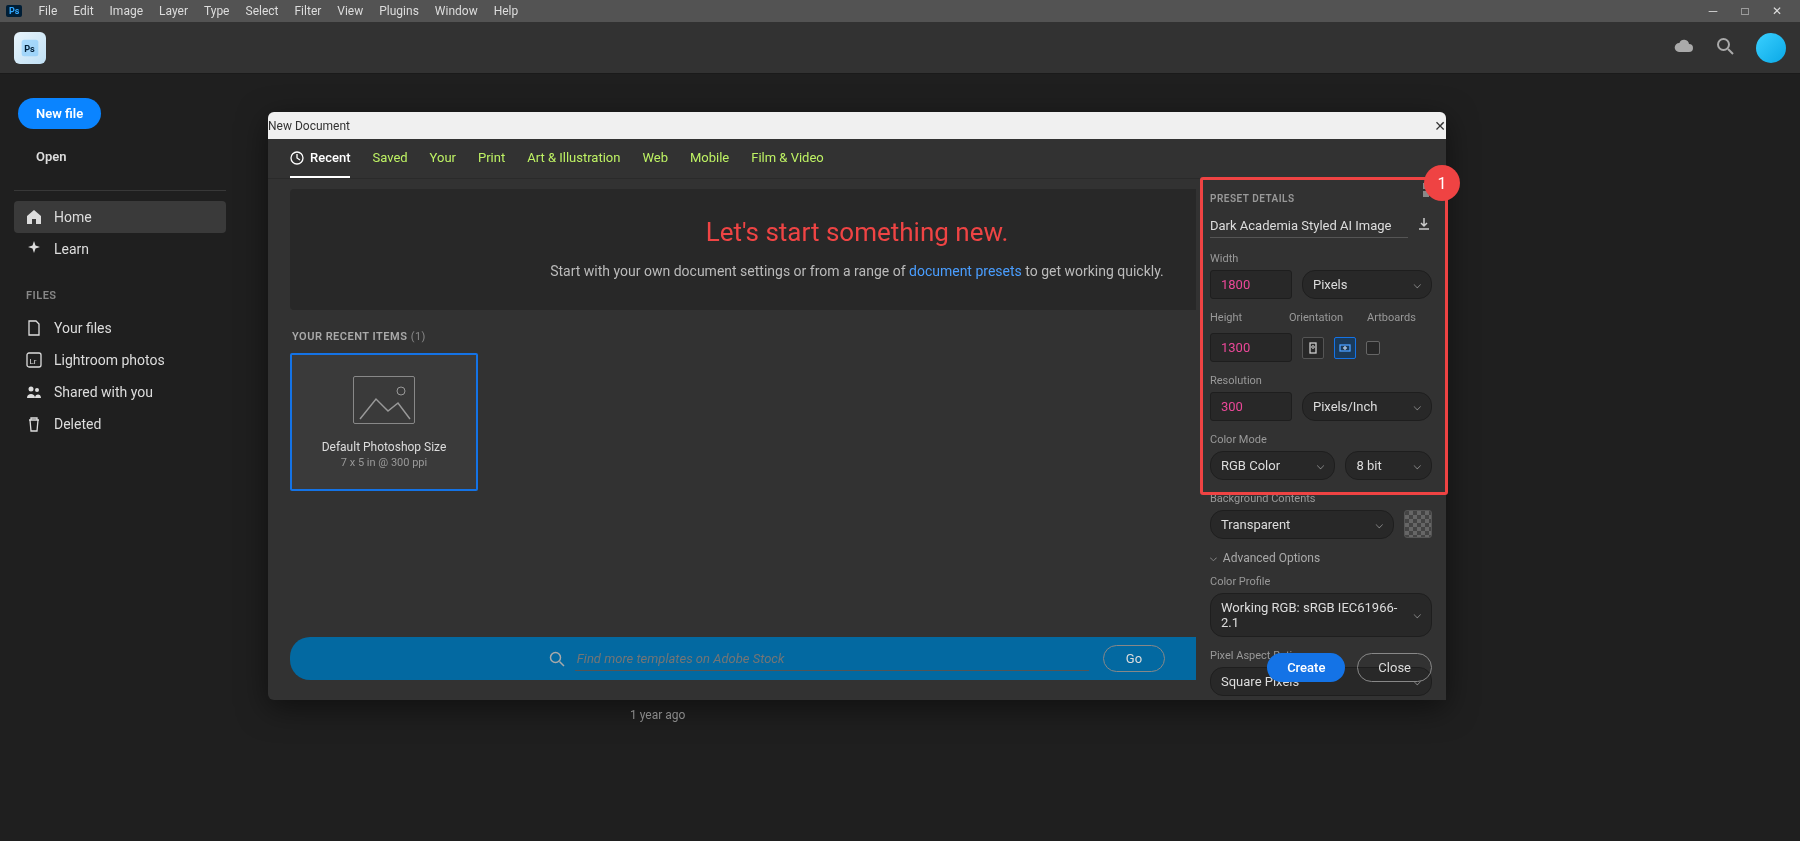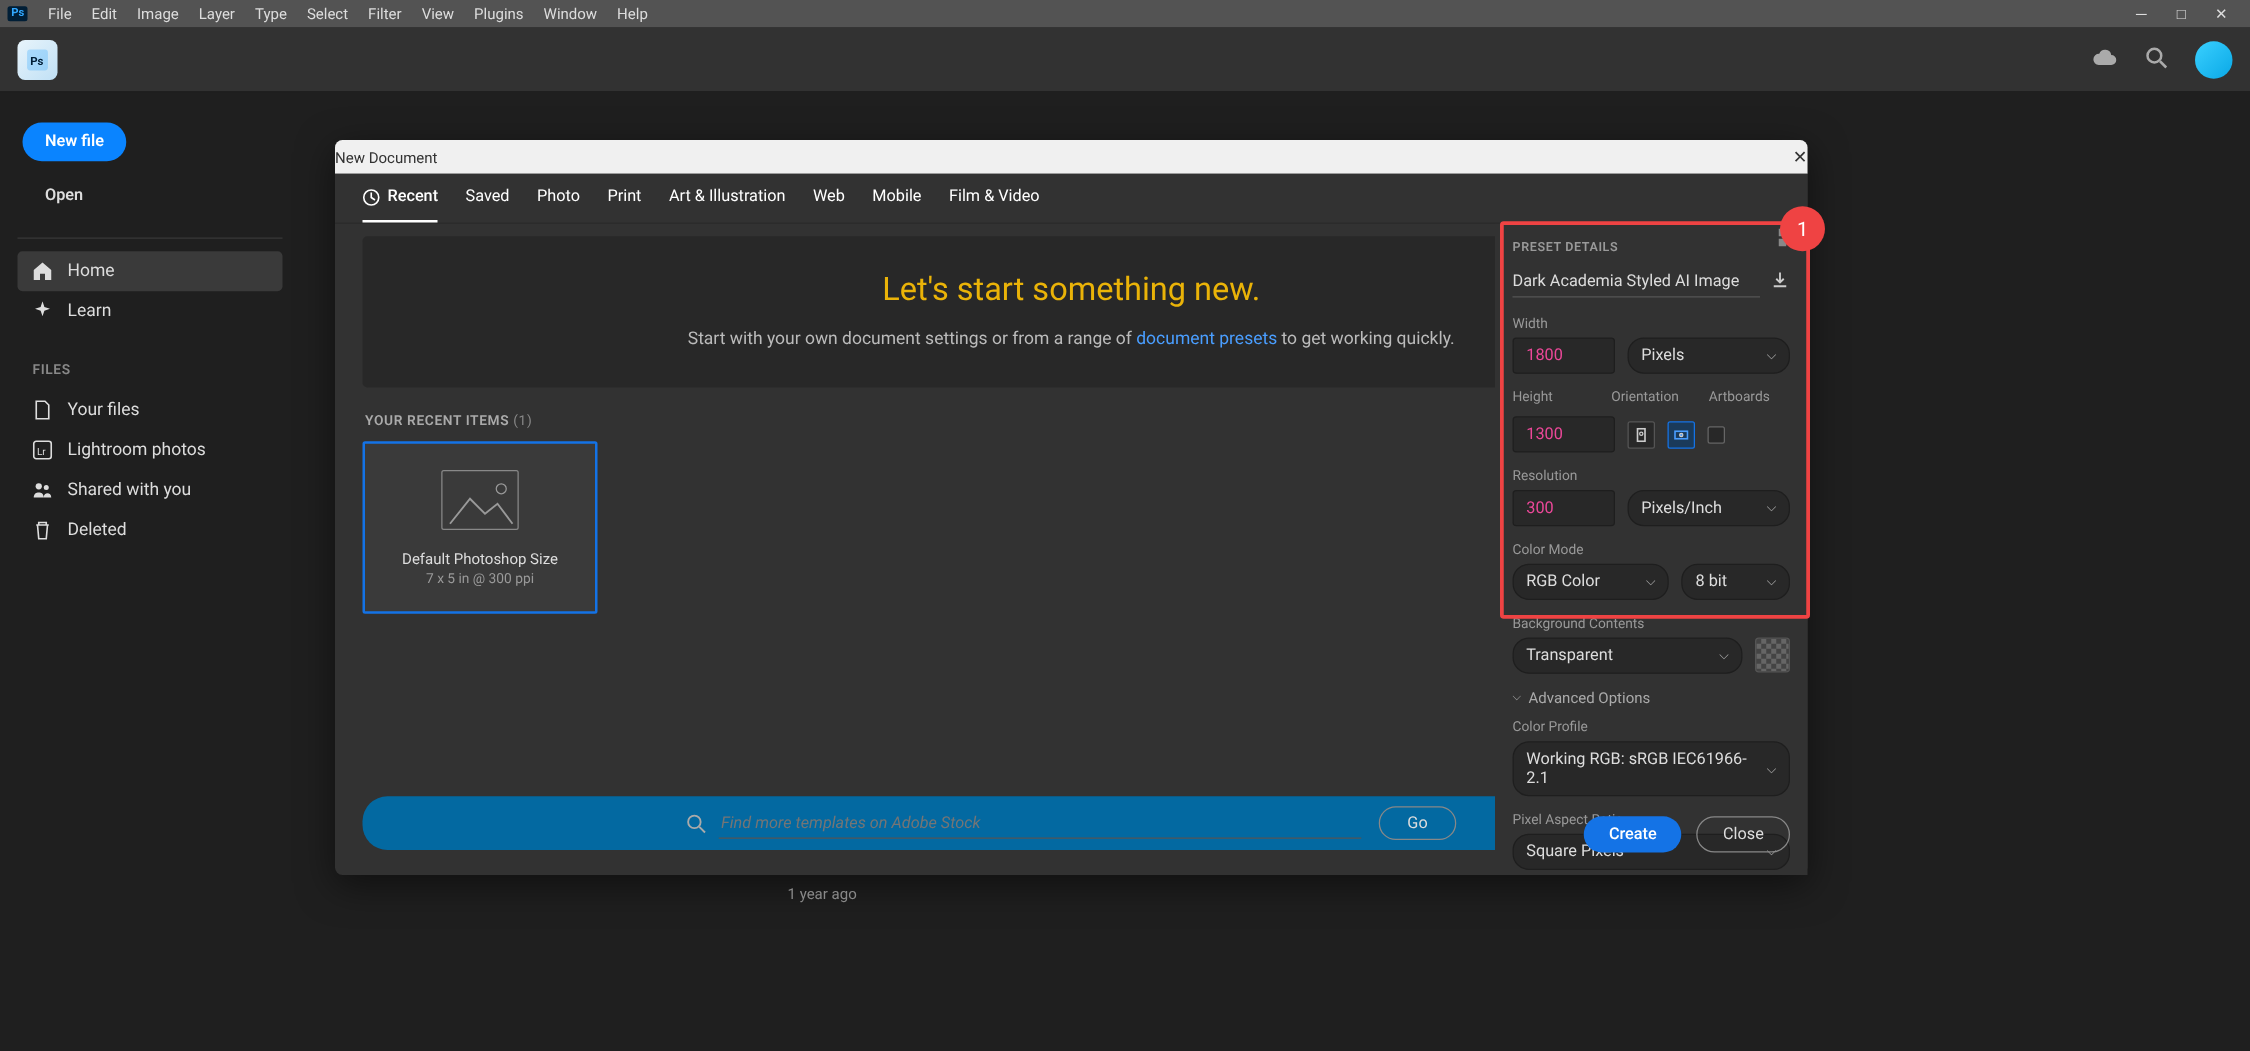--- a/index.html
+++ b/index.html
@@ -32,29 +32,29 @@
 .files-label { font-size: 11px; color: #888; letter-spacing: 0.5px; margin: 24px 0 10px 12px; font-weight:600;}
 
 
 .center { flex: 1; position: relative; padding: 0; }
 
 
 .dialog { position: absolute; left: 268px; top: 112px; width: 1178px; height: 588px; background: #323232; border-radius: 6px; box-shadow: 0 8px 30px rgba(0,0,0,0.5); overflow: visible; }
 .dialog-title { background: #f0f0f0; color: #333; height: 27px; font-size: 12px; display: flex; align-items: center; padding: 0 0; border-radius: 6px 6px 0 0; }
 .dialog-close { margin-left: auto; color: #333; font-size: 14px; cursor: pointer; }
 .dialog-tabs { display: flex; align-items: center; gap: 22px; padding: 0 22px; height: 40px; background: #323232; border-bottom: 1px solid #2a2a2a; font-size: 13px; }
-.dialog-tab { color: #ffffff; cursor: pointer; height: 100%; display: flex; align-items: center; border-bottom: 2px solid transparent; gap:6px;}
+.dialog-tab { color: #bef264; cursor: pointer; height: 100%; display: flex; align-items: center; border-bottom: 2px solid transparent; gap:6px;}
 .dialog-tab.active { color: #fff; border-bottom-color: #fff; font-weight: 500; }
 .dialog-tab svg { width: 14px; height: 14px; }
 
 .dialog-body { display: flex; height: calc(100% - 67px); }
 .dialog-left { flex: 1; padding: 10px 22px 20px 22px; display: flex; flex-direction: column; }
 .hero { background: #282828; border-radius: 4px; padding: 28px 30px 28px 30px; text-align: center; position: relative; }
 .hero-close { position: absolute; right: 14px; top: 14px; color: #aaa; cursor: pointer; font-size: 14px; }
-.hero h1 { color: #eab308; font-size: 26px; font-weight: 400; margin-bottom: 14px; }
+.hero h1 { color: #ef4444; font-size: 26px; font-weight: 400; margin-bottom: 14px; }
 .hero p { color: #bbb; font-size: 14px; line-height: 1.5; }
 .hero a { color: #4a9eff; text-decoration: none; }
 
 .recent-label { font-size: 11px; color: #aaa; letter-spacing: 0.5px; margin: 20px 0 10px 2px; font-weight:600;}
 .recent-label .count { color: #888; font-weight: 400; }
 
 .preset-card { width: 188px; height: 138px; border: 2px solid #1473e6; background: #3a3a3a; display: flex; flex-direction: column; align-items: center; justify-content: center; cursor: pointer; border-radius: 2px; }
 .preset-thumb { width: 62px; height: 48px; border: 1px solid #888; border-radius: 2px; position: relative; margin-bottom: 16px; background:#3a3a3a;}
 .preset-name { font-size: 12px; color: #ddd; margin-bottom: 2px; }
 .preset-dim { font-size: 11px; color: #999; }
@@ -196,21 +196,21 @@
   </div>
   <div class="dialog-tabs">
     <div class="dialog-tab active">
       <svg viewBox="0 0 14 14">
           <circle cx="7" cy="7" r="6" stroke="#fff" stroke-width="1.3" fill="none"></circle>
           <path d="M7 3v4l3 2" stroke="#fff" stroke-width="1.3" fill="none"></path>
         </svg>
       <span>Recent</span>
     </div>
     <div class="dialog-tab">Saved</div>
-    <div class="dialog-tab">Photo</div>
+    <div class="dialog-tab">Your</div>
     <div class="dialog-tab">Print</div>
     <div class="dialog-tab">Art &amp; Illustration</div>
     <div class="dialog-tab">Web</div>
     <div class="dialog-tab">Mobile</div>
     <div class="dialog-tab">Film &amp; Video</div>
   </div>
 
   <div class="grid-icon">
     <svg width="16" height="16" viewBox="0 0 16 16">
         <rect x="1" y="1" width="6" height="6" fill="#888"></rect>

